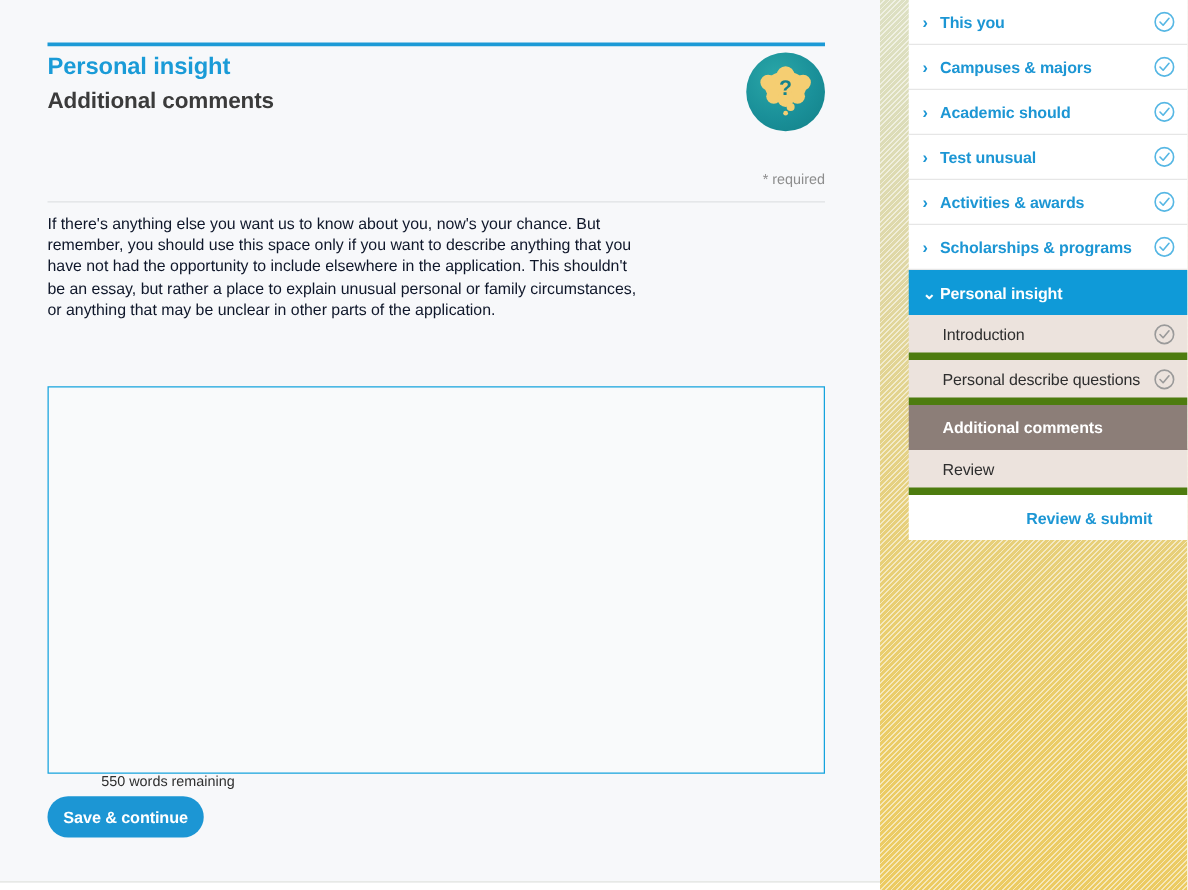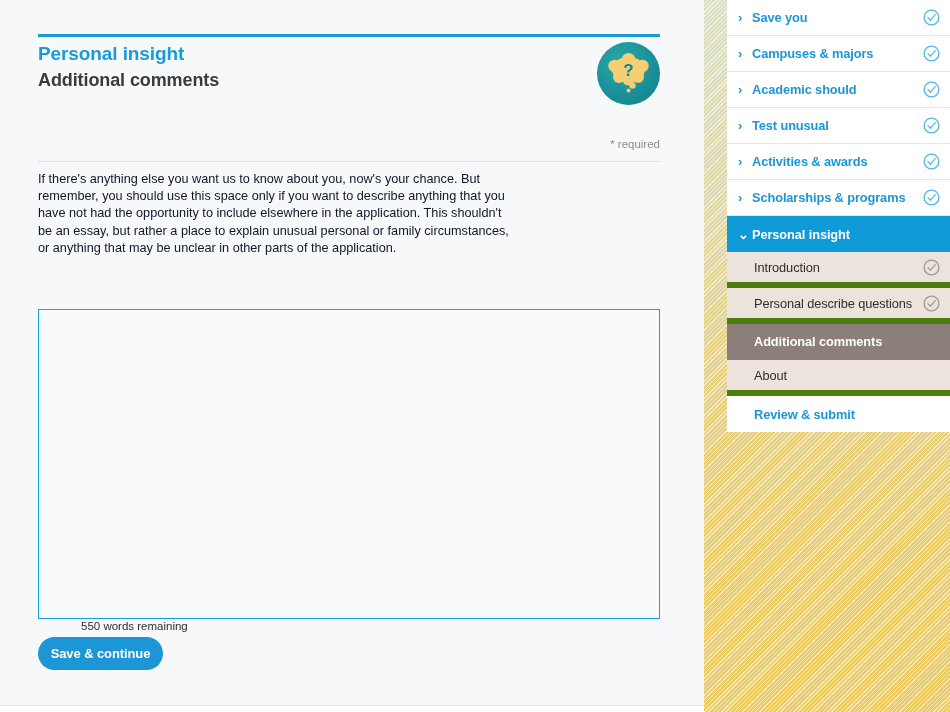--- a/index.html
+++ b/index.html
@@ -258,20 +258,21 @@
     color: #ffffff;
     font-weight: bold;
   }
   .nav-row.child.plain {
     background: #ffffff;
     border-bottom: none;
   }
   .nav-row.child.plain .nav-label {
     color: #1c96d4;
     font-weight: bold;
+    text-align: right;
   }
 </style>
 </head>
 <body>
 
 <div id="page"></div>
 
 <div id="content-panel">
 
   <div class="header-rule"></div>
@@ -307,21 +308,21 @@
   <div class="word-count">550 words remaining</div>
 
   <button class="save-button">Save &amp; continue</button>
 
 </div>
 
 <div id="side-nav">
 
   <div class="nav-row">
     <span class="nav-chevron">›</span>
-    <span class="nav-label">Save you</span>
+    <span class="nav-label">This you</span>
     <span class="nav-check">
       <svg width="17" height="17" viewBox="0 0 17 17">
           <circle cx="8.5" cy="8.5" r="7.4" fill="none" stroke="#56b7e4" stroke-width="1.3"></circle>
           <path d="M5 8.6 L7.5 11.2 L12.2 5.6" fill="none" stroke="#56b7e4" stroke-width="1.3" stroke-linecap="round" stroke-linejoin="round"></path>
         </svg>
     </span>
   </div>
 
   <div class="nav-row">
     <span class="nav-chevron">›</span>
@@ -403,21 +404,21 @@
         </svg>
     </span>
   </div>
 
   <div class="nav-row child active">
     <span class="nav-label">Additional comments</span>
     <span class="nav-check"></span>
   </div>
 
   <div class="nav-row child">
-    <span class="nav-label">About</span>
+    <span class="nav-label">Review</span>
     <span class="nav-check"></span>
   </div>
 
   <div class="nav-row child plain">
     <span class="nav-label">Review &amp; submit</span>
     <span class="nav-check"></span>
   </div>
 
 </div>
 

